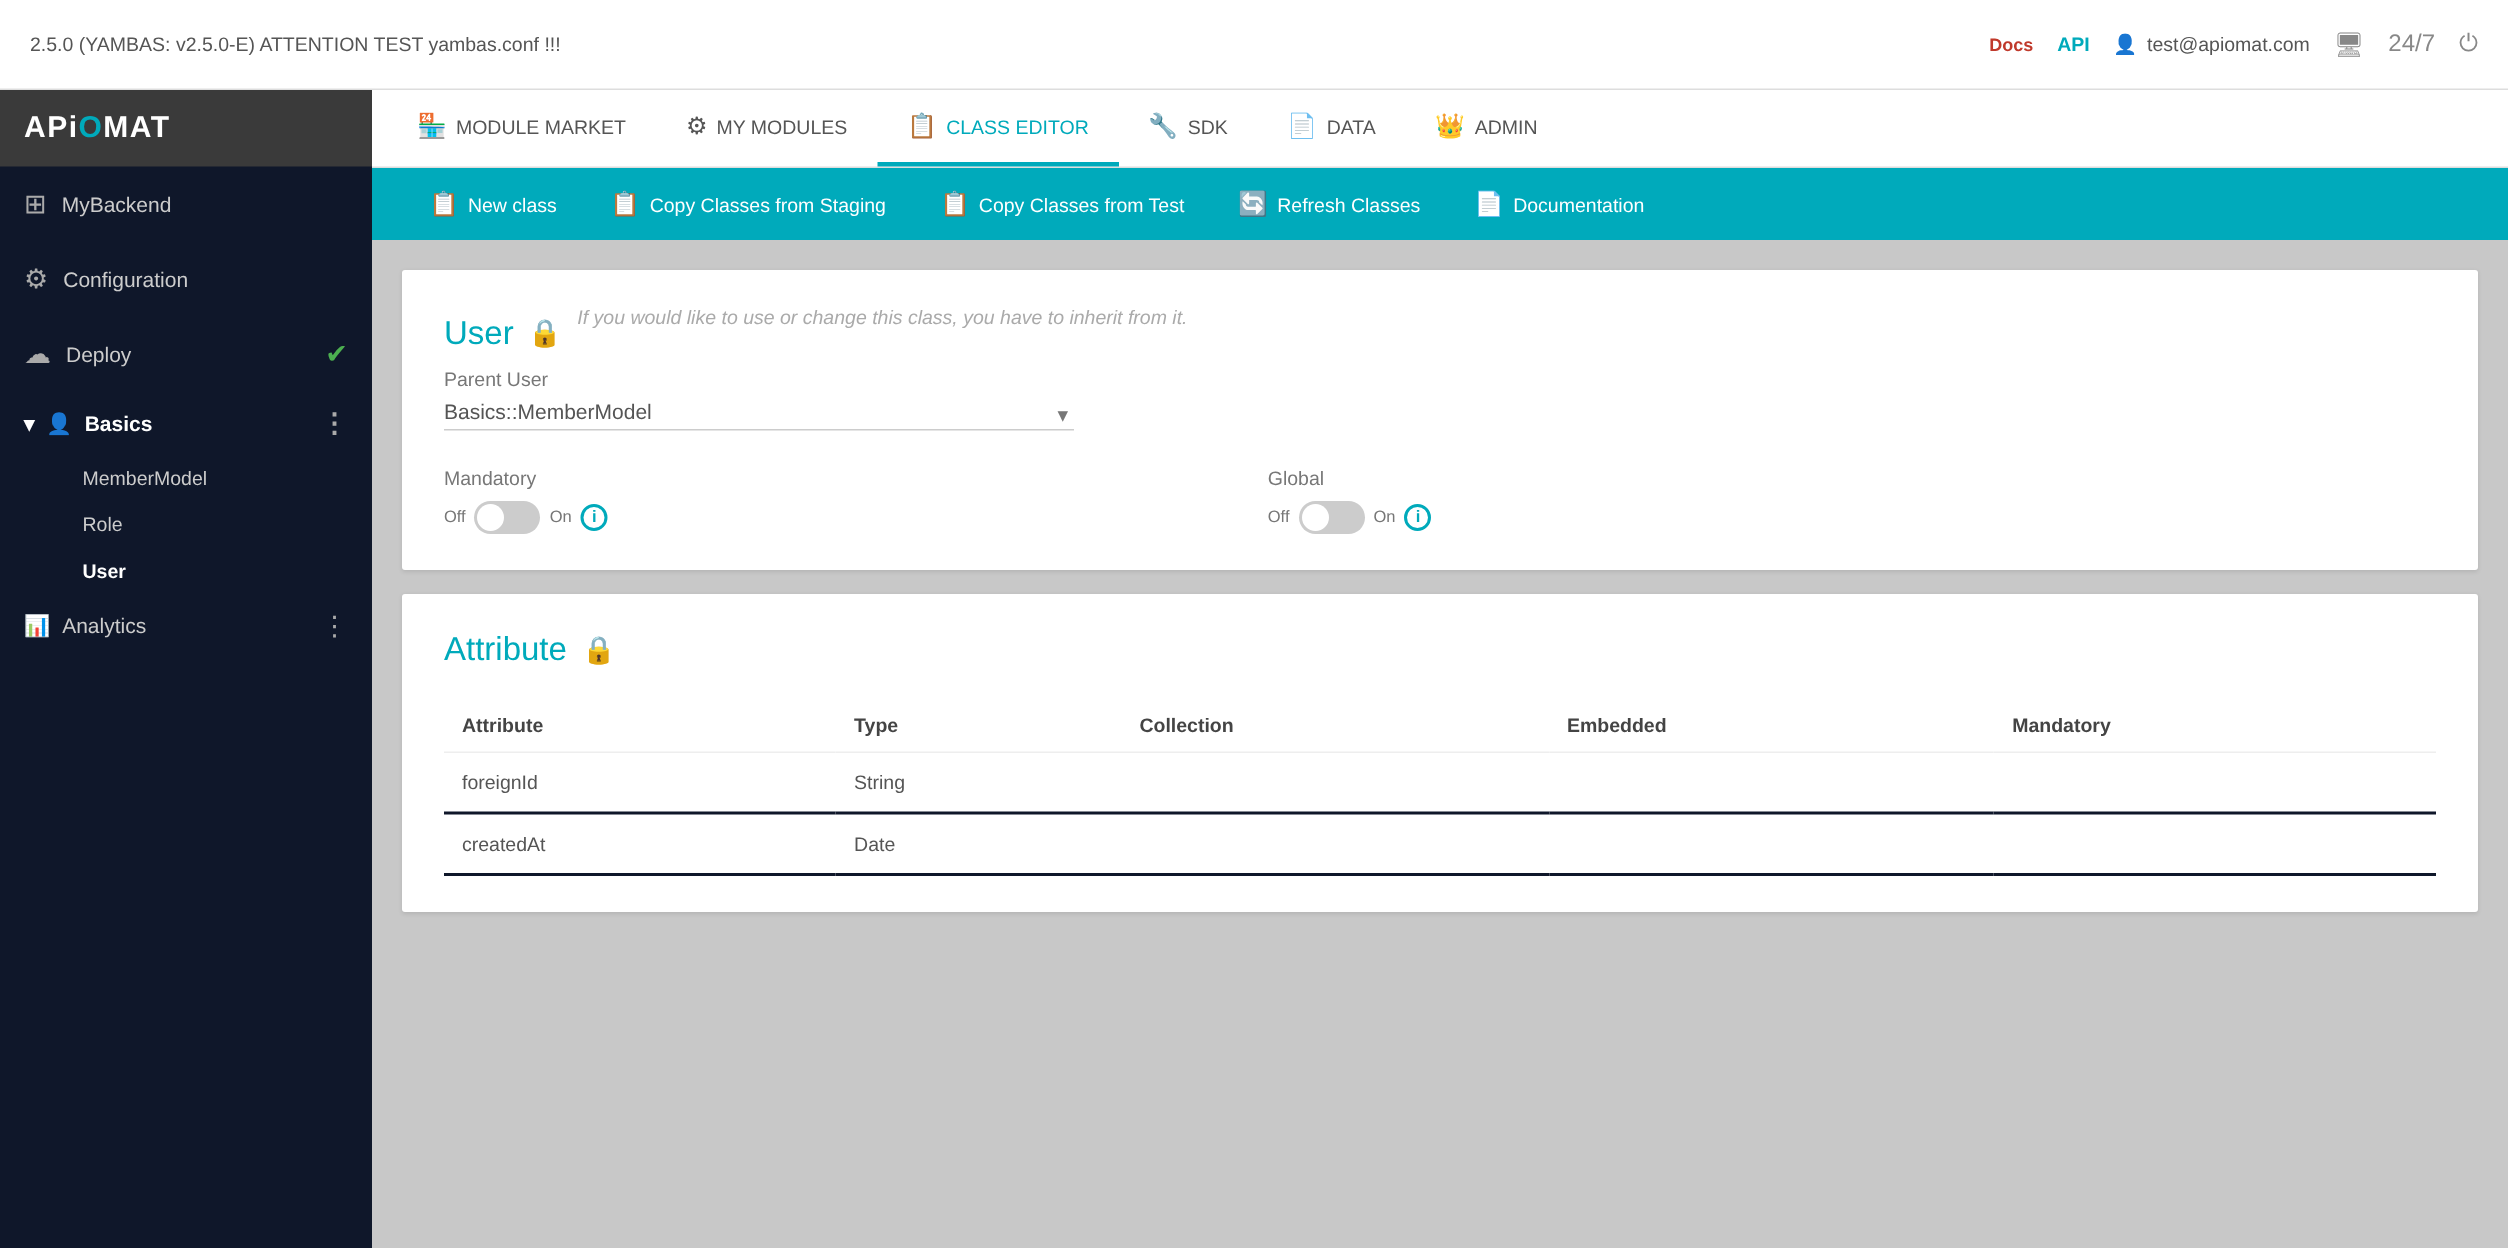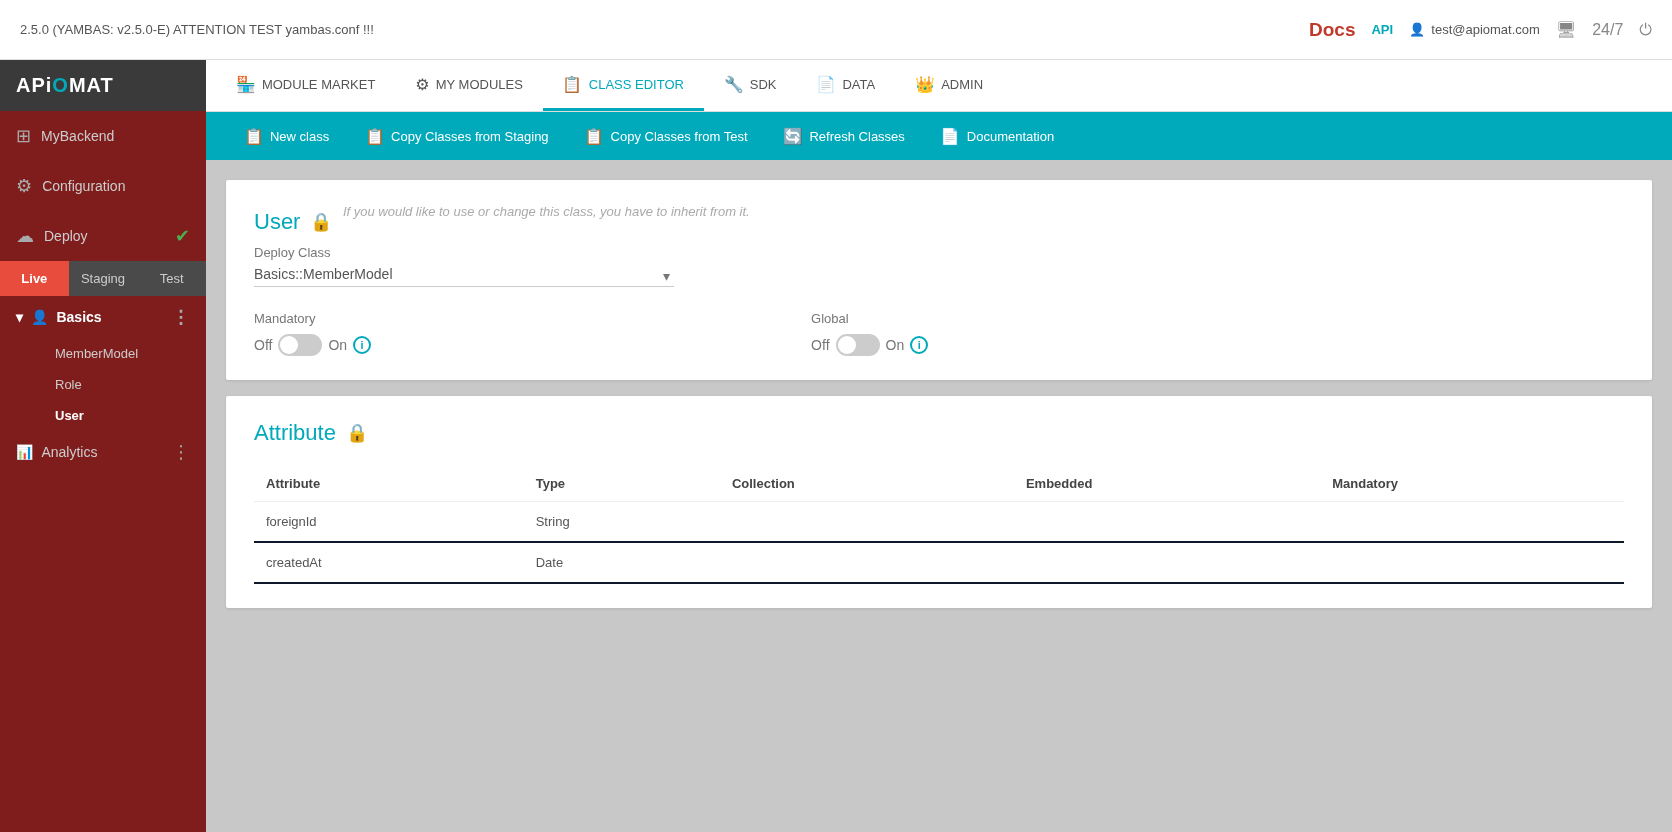--- a/index.html
+++ b/index.html
@@ -18,32 +18,32 @@
     .top-bar-title {
       flex: 1;
       color: #555;
       font-size: 13px;
     }
     .top-bar-right {
       display: flex;
       align-items: center;
       gap: 16px;
     }
-    .top-bar-right .docs { color: #c0392b; font-weight: bold; font-size: 19px; cursor: pointer; }
+    .top-bar-right .docs { color: #c0392b; font-weight: bold; font-size: 12px; cursor: pointer; }
     .top-bar-right .api { color: #00aabb; font-weight: bold; font-size: 13px; cursor: pointer; }
     .top-bar-right .user-email { color: #555; font-size: 13px; display: flex; align-items: center; gap: 6px; }
     .top-bar-right .icon-btn { color: #888; font-size: 16px; cursor: pointer; }
 
     
     .layout { display: flex; flex: 1; overflow: hidden; }
 
     
     .sidebar {
-      width: 206px;
-      background: #7f1d1d;
+      width: 248px;
+      background: #0f172a;
       flex-shrink: 0;
       display: flex;
       flex-direction: column;
       overflow-y: auto;
     }
     .sidebar-logo {
       background: #3a3a3a;
       padding: 14px 16px;
       display: flex;
       align-items: center;
@@ -259,21 +259,21 @@
       color: #777;
       font-size: 13px;
     }
     .toggle-control {
       display: flex;
       align-items: center;
       gap: 6px;
     }
     .toggle-off, .toggle-on {
       color: #777;
-      font-size: 14px;
+      font-size: 11px;
     }
     .toggle-switch {
       width: 44px;
       height: 22px;
       background: #ccc;
       border-radius: 11px;
       position: relative;
       cursor: pointer;
     }
     .toggle-switch::after {
@@ -368,25 +368,20 @@
       <span>Configuration</span>
     </div>
     <div class="sidebar-menu-item with-check">
       <div style="display:flex;align-items:center;gap:10px;">
         <span class="menu-icon">☁</span>
         <span>Deploy</span>
       </div>
       <span class="check-icon">✔</span>
     </div>
 
-    <div class="env-tabs">
-      <div class="env-tab active-live">Live</div>
-      <div class="env-tab">Staging</div>
-      <div class="env-tab">Test</div>
-    </div>
 
     <div class="sidebar-section-header">
       <div class="left">
         <span>▾</span>
         <span>👤</span>
         <span>Basics</span>
       </div>
       <span class="more-icon">⋮</span>
     </div>
     <div class="sidebar-sub-item">MemberModel</div>
@@ -456,21 +451,21 @@
 
     <div class="page-content">
 
       <div class="card">
         <div class="card-title">
           <h2>User</h2>
           <span class="lock-icon">🔒</span>
           <span class="card-subtitle">If you would like to use or change this class, you have to inherit from it.</span>
         </div>
 
-        <div class="field-label">Deploy Class</div>
+        <div class="field-label">Parent User</div>
         <div class="select-wrapper">
           <select>
             <option>Basics::MemberModel</option>
           </select>
           <span class="select-arrow">▾</span>
         </div>
 
         <div class="toggle-row">
           <div class="toggle-group">
             <div class="toggle-label">Mandatory</div>

